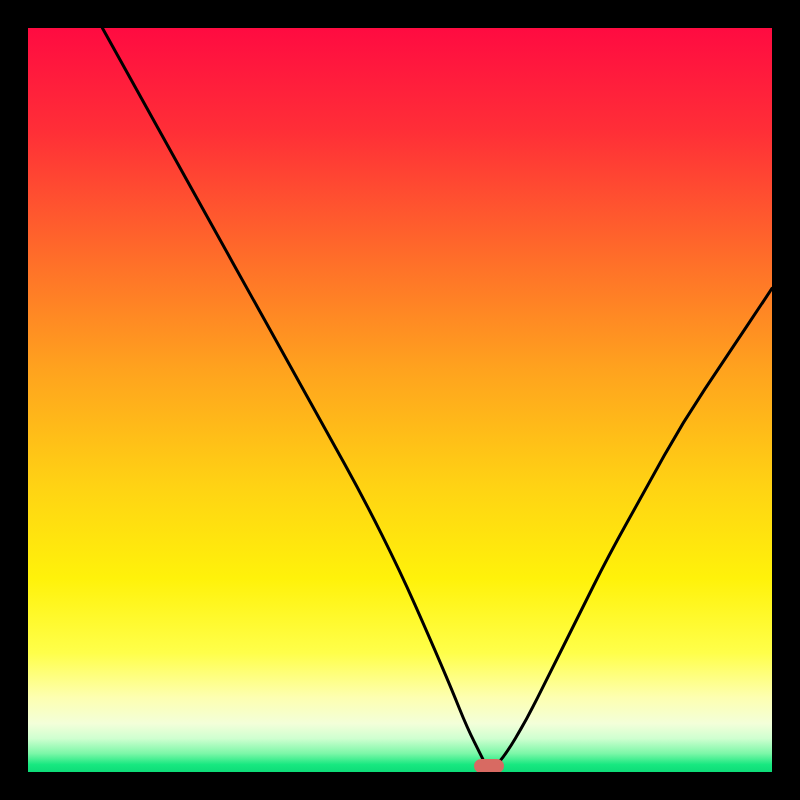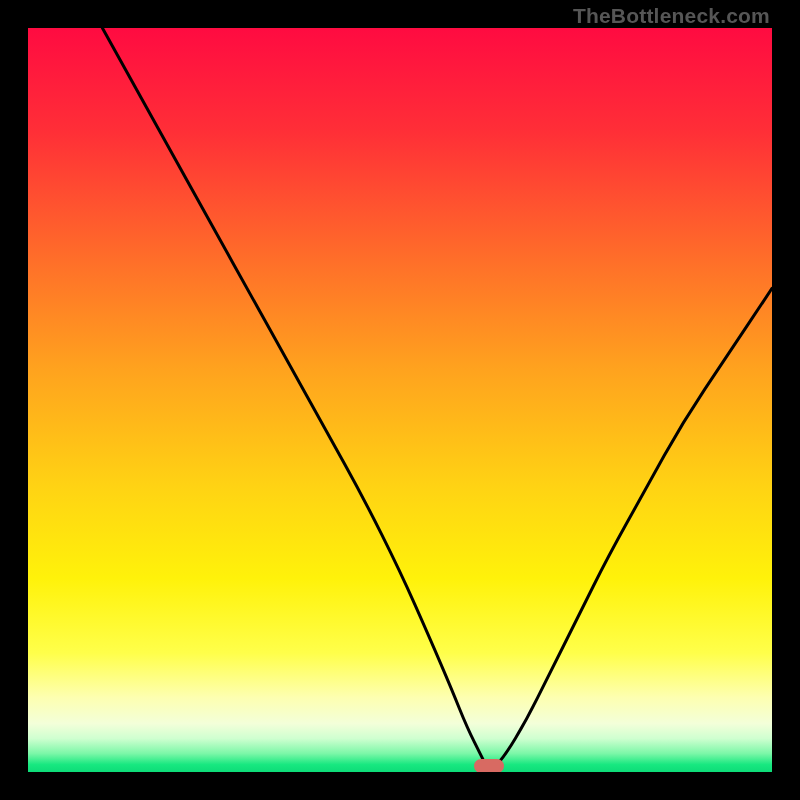--- a/index.html
+++ b/index.html
@@ -82,14 +82,13 @@
       <rect x="0" y="0" width="744" height="744" fill="url(#bg)"></rect>
     </svg>
 
     <svg class="curve" viewBox="0 0 744 744" preserveAspectRatio="none">
       <path id="curve-path" fill="none" stroke="#000" stroke-width="3" stroke-linecap="round" d="M 74.4 0.0 Q 74.4 0.0 93.0 33.5 Q 111.6 67.0 130.2 100.4 Q 148.8 133.9 167.4 167.4 Q 186.0 200.9 204.6 234.4 Q 223.2 267.8 241.8 301.3 Q 260.4 334.8 279.0 368.3 Q 297.6 401.8 316.2 435.2 Q 334.8 468.7 353.4 505.9 Q 372.0 543.1 386.9 576.6 Q 401.8 610.1 412.9 636.1 Q 424.1 662.2 431.5 680.8 Q 439.0 699.4 446.4 714.2 Q 453.8 729.1 457.6 736.6 Q 461.3 744.0 468.7 736.6 Q 476.2 729.1 487.3 710.5 Q 498.5 691.9 509.6 669.6 Q 520.8 647.3 535.7 617.5 Q 550.6 587.8 565.4 558.0 Q 580.3 528.2 598.9 494.8 Q 617.5 461.3 636.1 427.8 Q 654.7 394.3 677.0 360.8 Q 699.4 327.4 721.7 293.9 T 744.0 260.4"></path>
     </svg>
 
     <div class="marker" id="marker" style="left: 461.28px; top: 738px; background: rgb(216, 106, 98);"></div>
   </div>
 
-  <div class="watermark">TheBottleneck.com</div>
 </div>
 
 </body></html>

